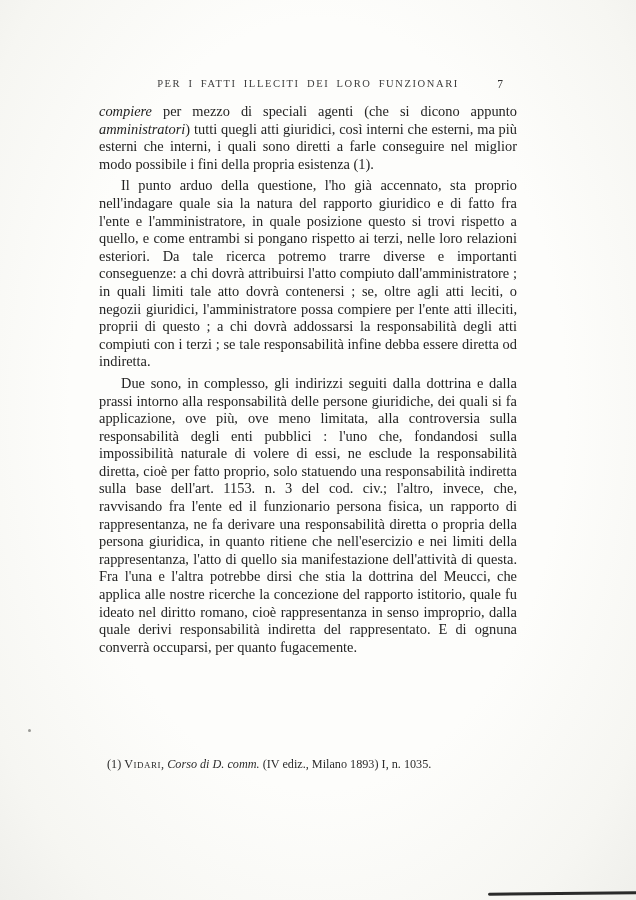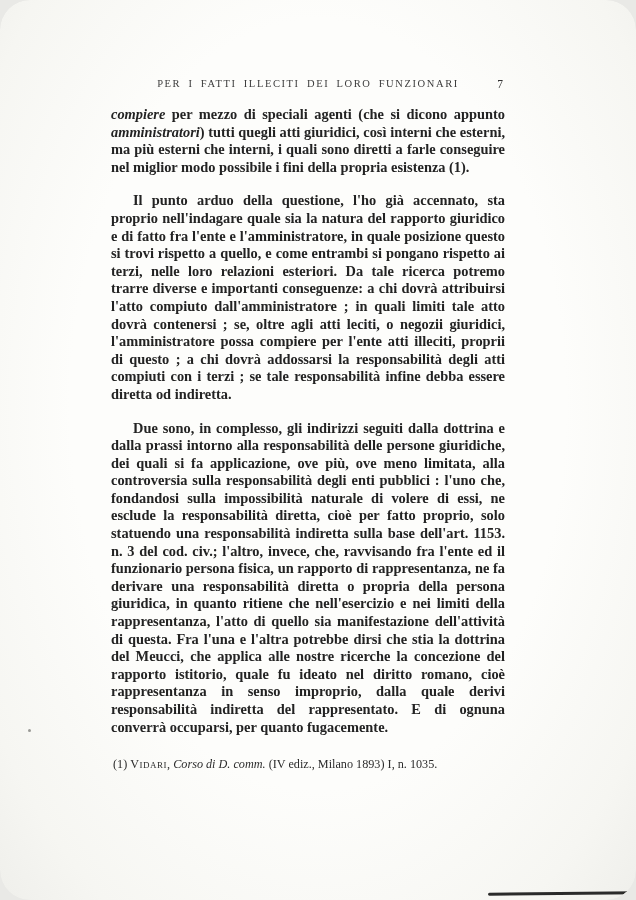--- a/index.html
+++ b/index.html
@@ -1,15 +1,15 @@
 <!DOCTYPE html>
 <html><head>
 <meta charset="utf-8">
 <style>
-  * { margin: 0; padding: 0; box-sizing: border-box; border-radius: 30px; }
+  * { margin: 0; padding: 0; box-sizing: border-box; }
   html, body { width: 636px; height: 900px; }
   body {
     font-family: "Liberation Serif", "DejaVu Serif", serif;
     background: #e9e9e6;
   }
   .page {
     position: relative;
     width: 636px;
     height: 900px;
     overflow: hidden;
@@ -42,28 +42,27 @@
     color: #303030;
   }
   .body-text {
     font-size: 14.4px;
     line-height: 17.6px;
     color: #232323;
   }
   .body-text p {
     text-align: justify;
     text-indent: 22px;
-    margin: 16px;
-    font-weight: bold;
+    margin: 4px;
   }
   .body-text p.no-indent { text-indent: 0; }
   .body-text em { font-style: italic; }
   .footnote {
     position: absolute;
-    left: 101px;
+    left: 95px;
     top: 757px;
     width: 426px;
     padding-left: 12px;
     font-size: 12.2px;
     line-height: 15px;
     color: #2c2c2c;
   }
   .footnote .smallcaps {
     font-variant: small-caps;
     letter-spacing: 0.5px;

